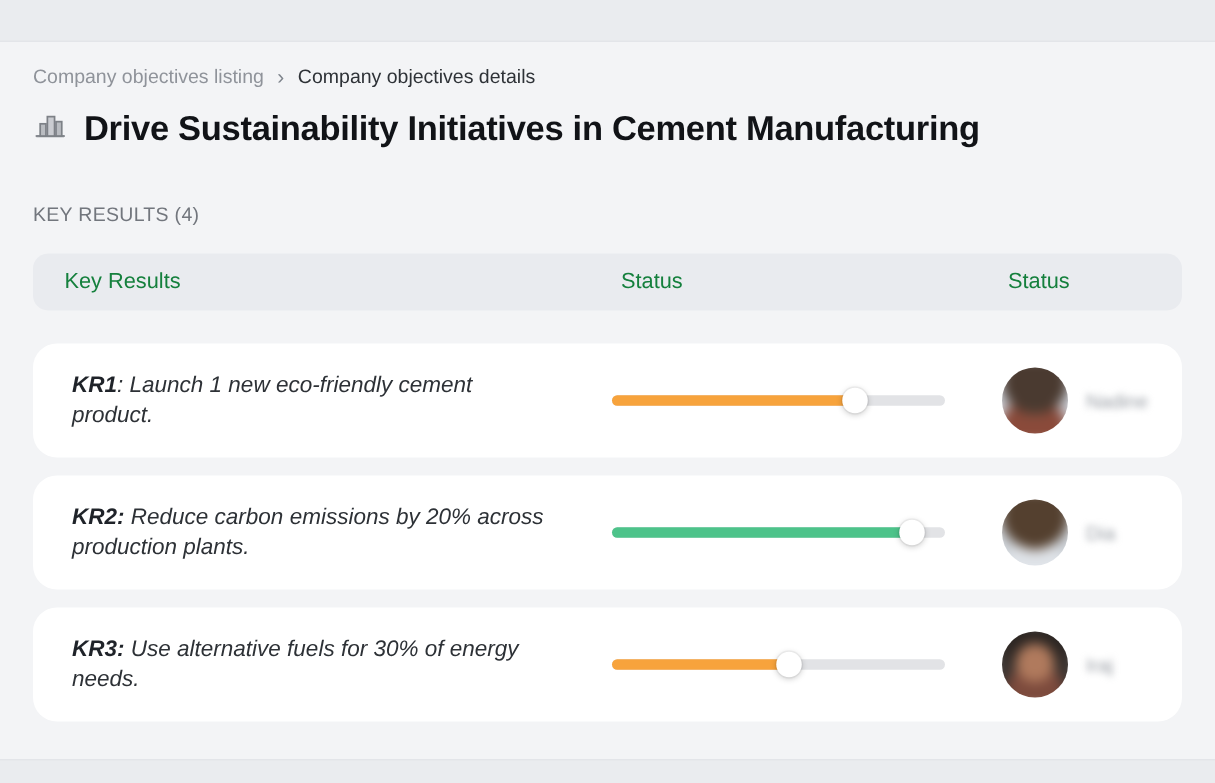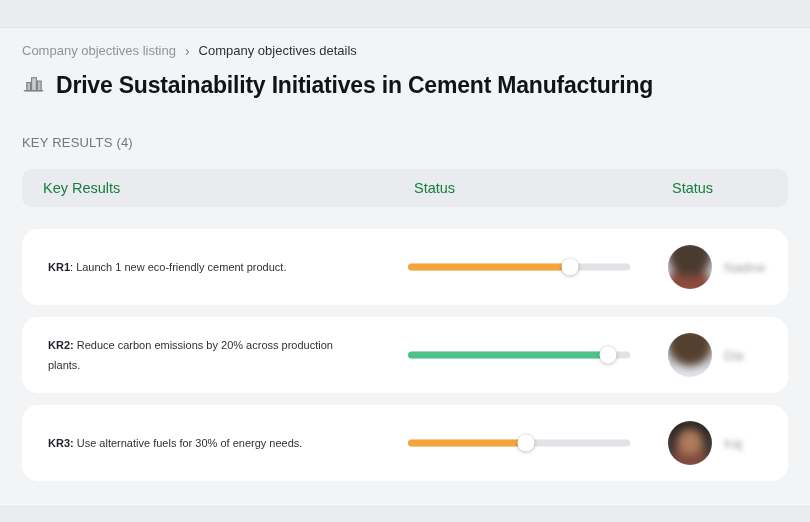--- a/index.html
+++ b/index.html
@@ -42,21 +42,21 @@
   }
   .th-key { padding-left: 21px; }
   .th-status { padding-left: 6px; }
   .th-owner { padding-left: 24px; }
 
   .kr-row {
     margin-top: 12px; min-height: 76px; background: #ffffff; border-radius: 16px;
     align-items: center;
   }
   .kr-row.first { margin-top: 22px; }
-  .cell-text { padding: 16px 40px 16px 26px; font-size: 11px; line-height: 20px; color: #2d3136; }
+  .cell-text { padding: 16px 40px 16px 26px; font-size: 15px; line-height: 20px; color: #2d3136; font-style: italic; }
   .cell-text b { font-weight: 700; color: #1f2329; }
 
   
   .cell-status { padding-right: 18px; }
   .slider { position: relative; width: 222px; height: 18px; cursor: pointer; }
   .track {
     position: absolute; left: 0; right: 0; top: 50%; transform: translateY(-50%);
     height: 7px; border-radius: 4px; background: #e2e3e6;
   }
   .fill {

